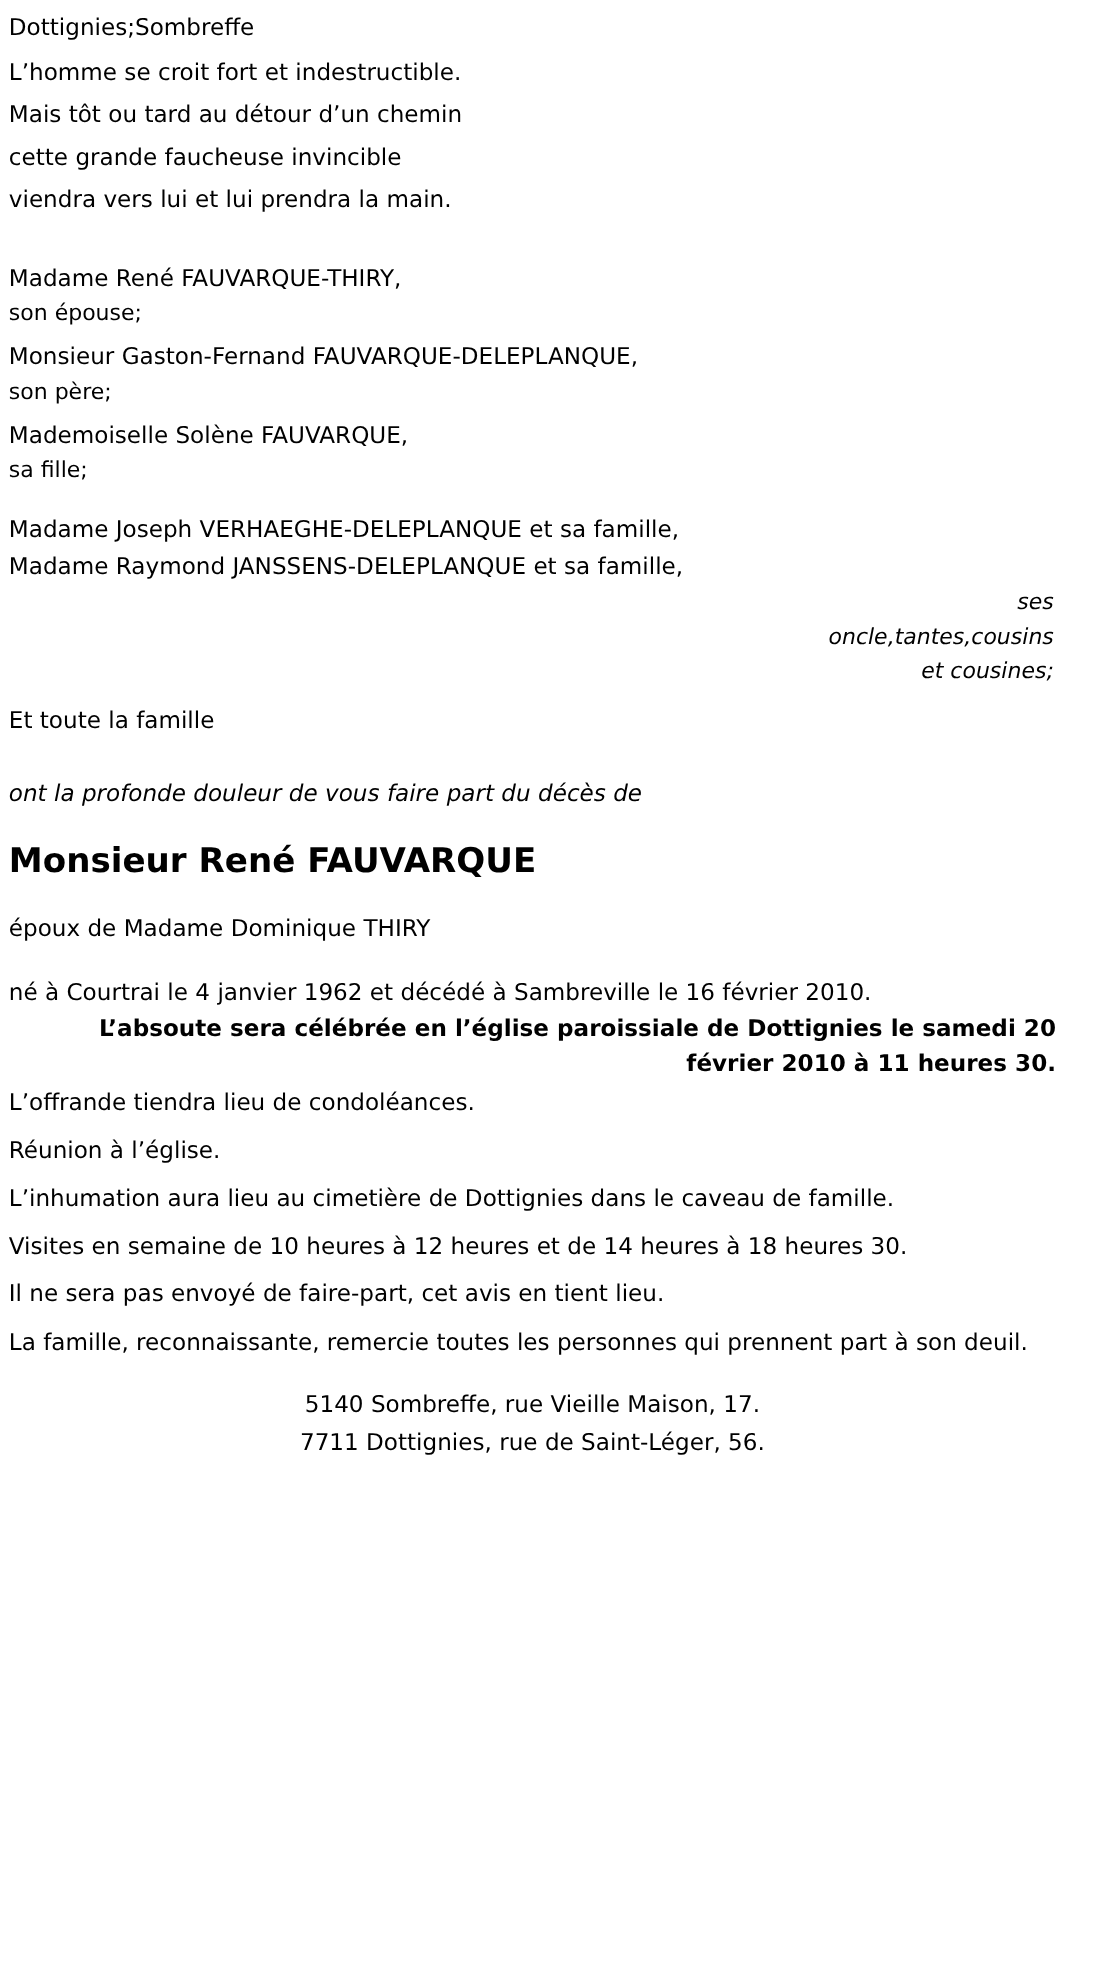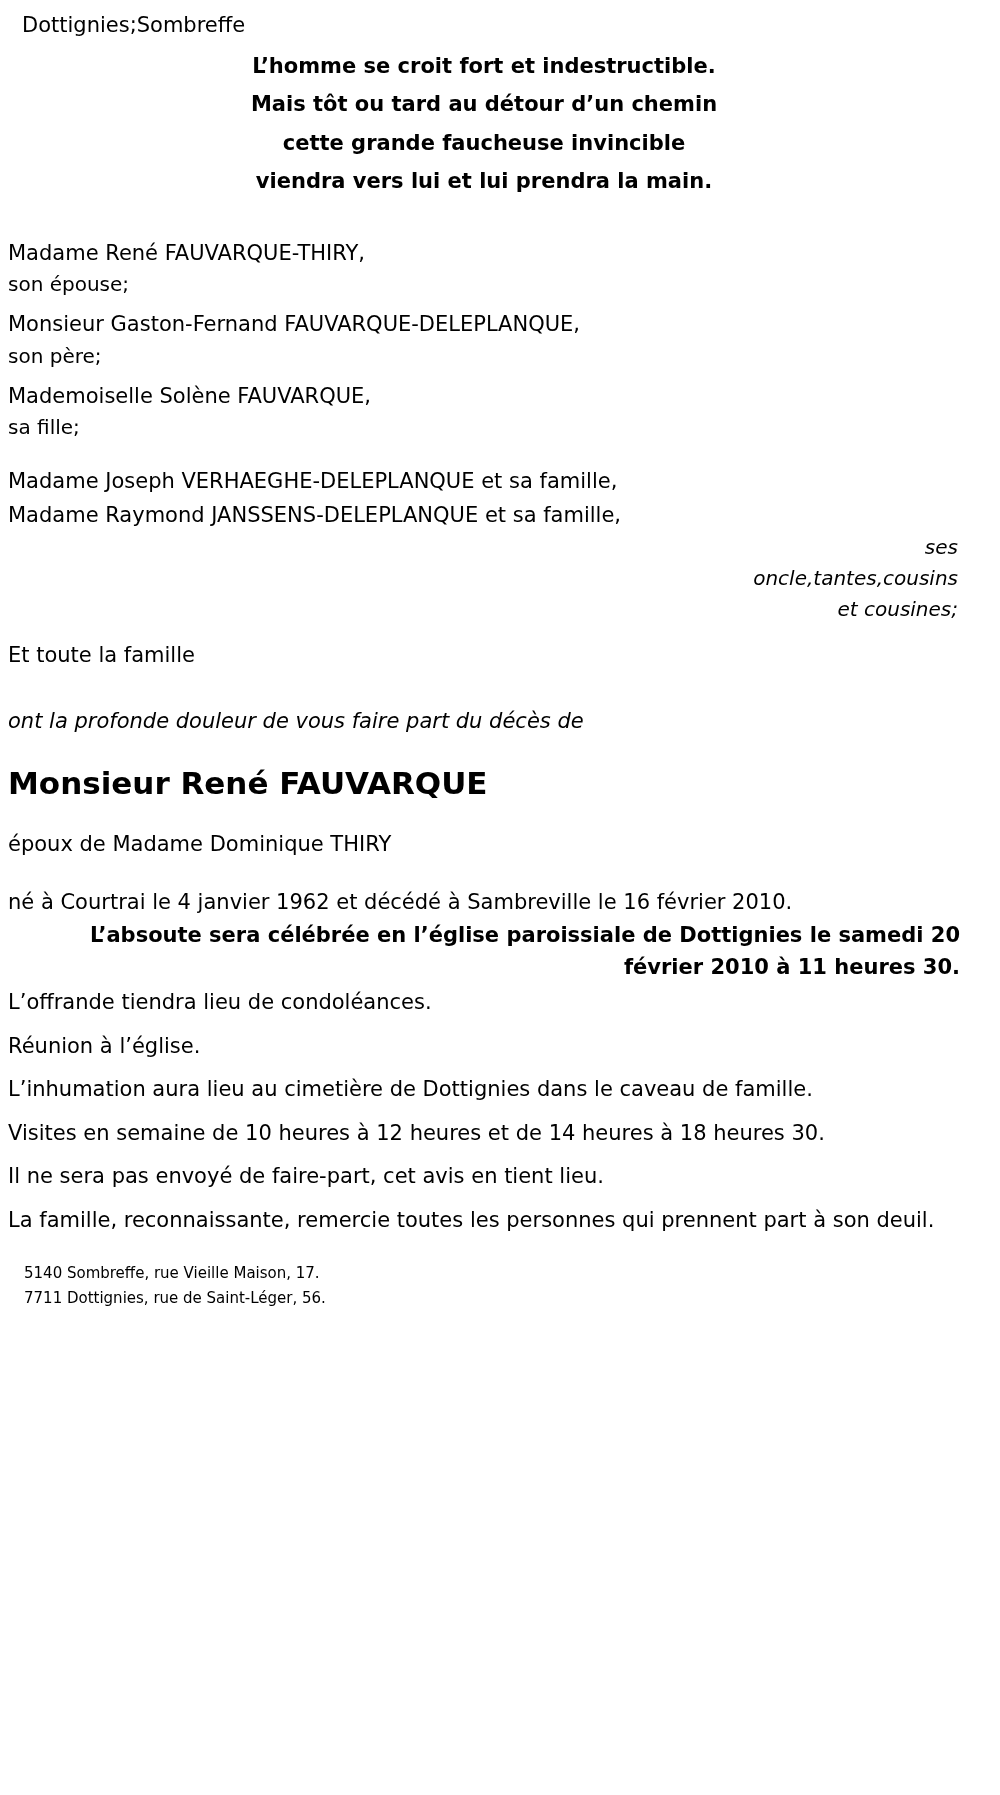--- a/index.html
+++ b/index.html
@@ -14,28 +14,27 @@
     color: #000000;
   }
   .page {
     box-sizing: border-box;
     width: 1000px;
     padding: 10px 40px 20px 8px;
   }
   .loc {
     font-size: 21px;
     line-height: 1.5;
-    margin: 0 0 8px 14px;
+    margin: 0 0 8px 0;
   }
   .poem {
     font-size: 21px;
-    font-weight: bold;
+    font-weight: normal;
     line-height: 1.55;
     margin: 0 0 6px 0;
-    text-align: center;
   }
   .gap-sm { height: 14px; }
   .gap-md { height: 26px; }
   .gap-lg { height: 34px; }
   .person {
     font-size: 21px;
     line-height: 1.5;
     margin: 0;
   }
   .role {
@@ -82,23 +81,24 @@
     line-height: 1.5;
     margin: 0 0 4px 0;
     text-align: right;
   }
   .info {
     font-size: 21px;
     line-height: 1.5;
     margin: 0 0 12px 0;
   }
   .address {
-    font-size: 15px;
+    font-size: 21px;
     line-height: 1.5;
-    margin: 0 0 2px 16px;
+    margin: 0 0 2px 0;
+    text-align: center;
   }
 </style>
 </head>
 <body>
 
 <div class="page">
 
   <p class="loc">Dottignies;Sombreffe</p>
 
   <div>

